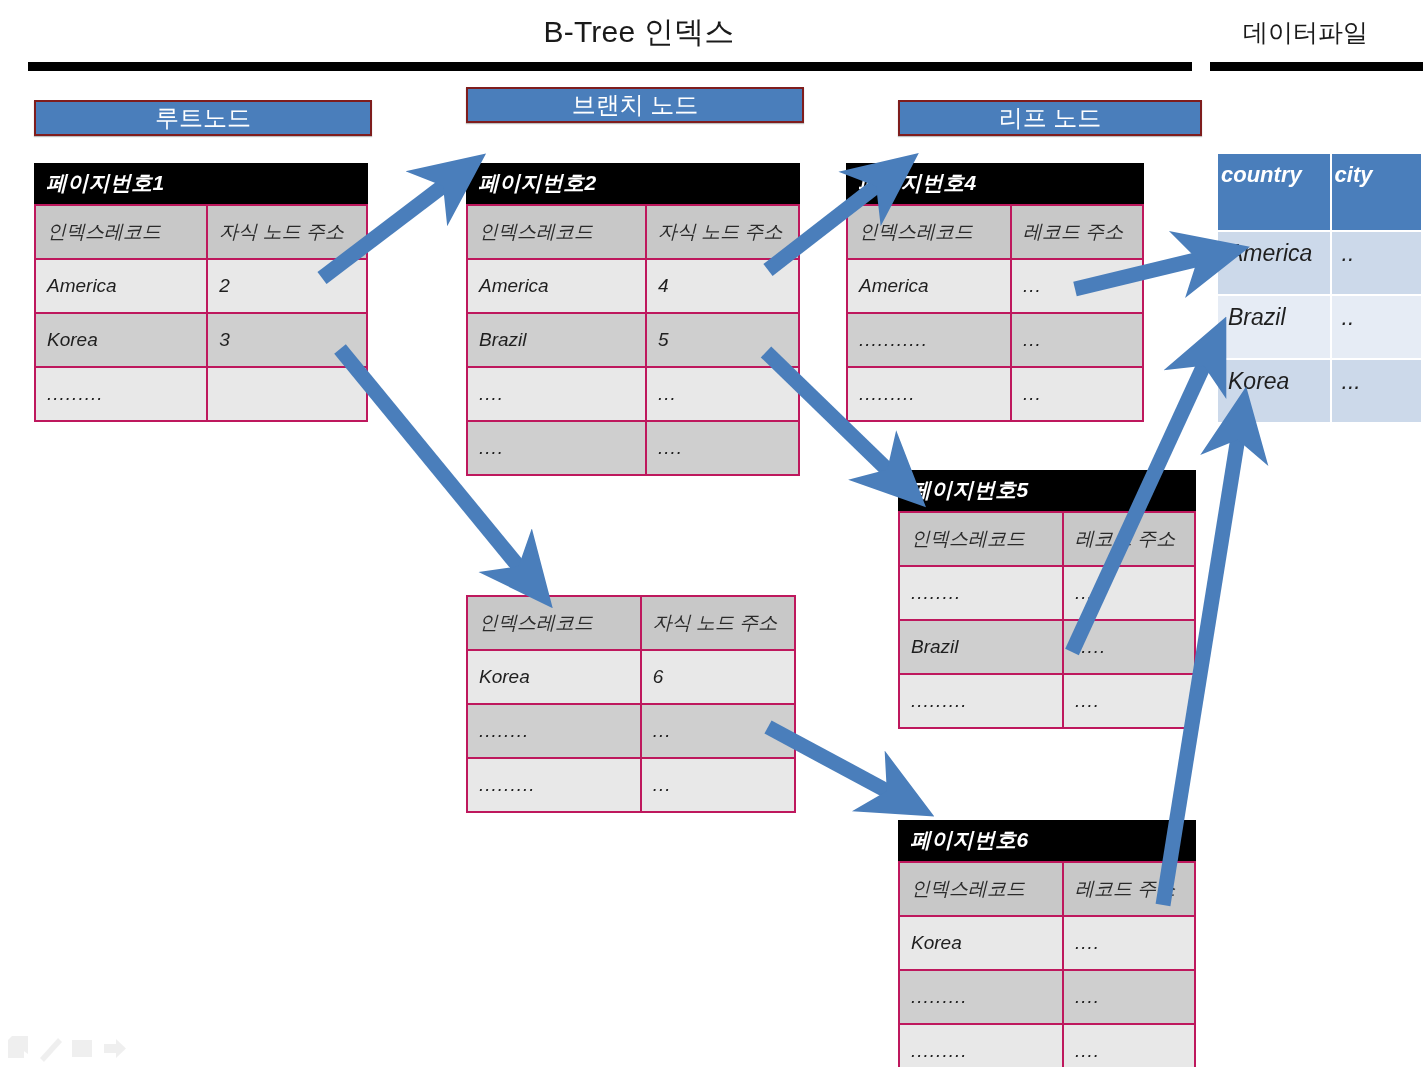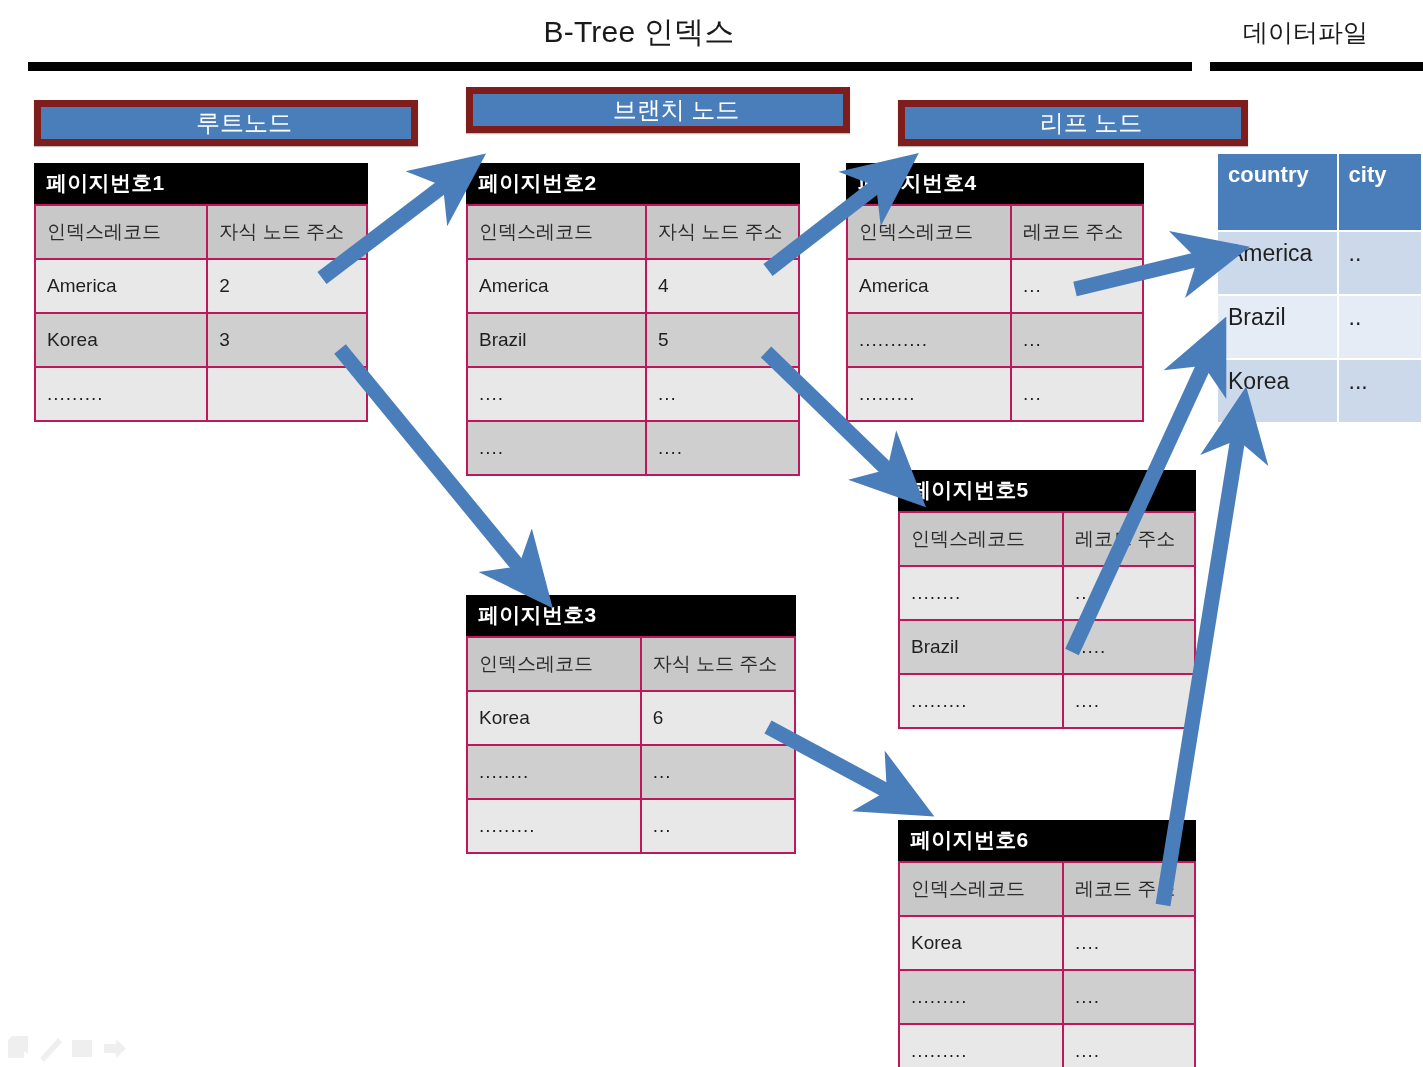--- a/index.html
+++ b/index.html
@@ -29,34 +29,33 @@
     color:#1a1a1a;
   }
   .rule{background:#000000;height:9px;}
   #rule-left{left:28px;top:62px;width:1164px;}
   #rule-right{left:1210px;top:62px;width:213px;}
 
   
   .chip{
     height:32px;
     background:#4A7EBB;
-    border:7px solid #7f1d1d;
+    border:2px solid #7f1d1d;
     color:#ffffff;
     font-size:24px;
     text-align:center;
     line-height:32px;
     box-shadow:0 1px 1px rgba(0,0,0,.25);
-    padding-left:36px;
   }
   #chip-root{left:34px;top:100px;width:334px;}
   #chip-branch{left:466px;top:87px;width:334px;}
   #chip-leaf{left:898px;top:100px;width:300px;}
 
   
-  .node{position:absolute;}
+  .node{position:absolute;font-style:italic;}
   .node-title{
     background:#000000;color:#ffffff;
     font-size:21px;font-weight:bold;
     padding:6px 0 7px 12px;
     letter-spacing:0.3px;
   }
   .ntable{border-collapse:collapse;width:100%;table-layout:fixed;}
   .ntable td{
     font-size:19px;
     padding:10px 0 10px 11px;
@@ -77,21 +76,21 @@
   #node5{left:898px;top:470px;width:298px;}
   #node6{left:898px;top:786px;width:298px;margin-top:34px;}
 
   
   #datafile{left:1216px;top:152px;width:207px;}
   .dtable{border-collapse:separate;border-spacing:2px;width:100%;table-layout:fixed;}
   .dtable th{
     background:#4A7EBB;color:#ffffff;
     font-size:22px;font-weight:bold;
     text-align:left;
-    padding:8px 0 10px 10px;
+    padding:8px 0 10px 3px;
     vertical-align:top;
     height:58px;
     word-break:break-all;
     line-height:1.15;
   }
   .dtable td{
     font-size:23px;color:#1f1f1f;
     padding:8px 0 10px 10px;
     vertical-align:top;
     word-break:break-all;
@@ -165,21 +164,20 @@
     </tr>
     <tr class="dark">
       <td class="dots">....</td>
       <td class="dots">....</td>
     </tr>
   </tbody>
     </table>
 </div>
 
 <div class="node" id="node3">
-  <div class="node-title">페이지번호3</div>
   <table class="ntable">
     <tbody>
         <tr class="hdr">
       <td style="width:49%">인덱스레코드</td>
       <td>자식 노드 주소</td>
     </tr>
     <tr class="light">
       <td>Korea</td>
       <td>6</td>
     </tr>

